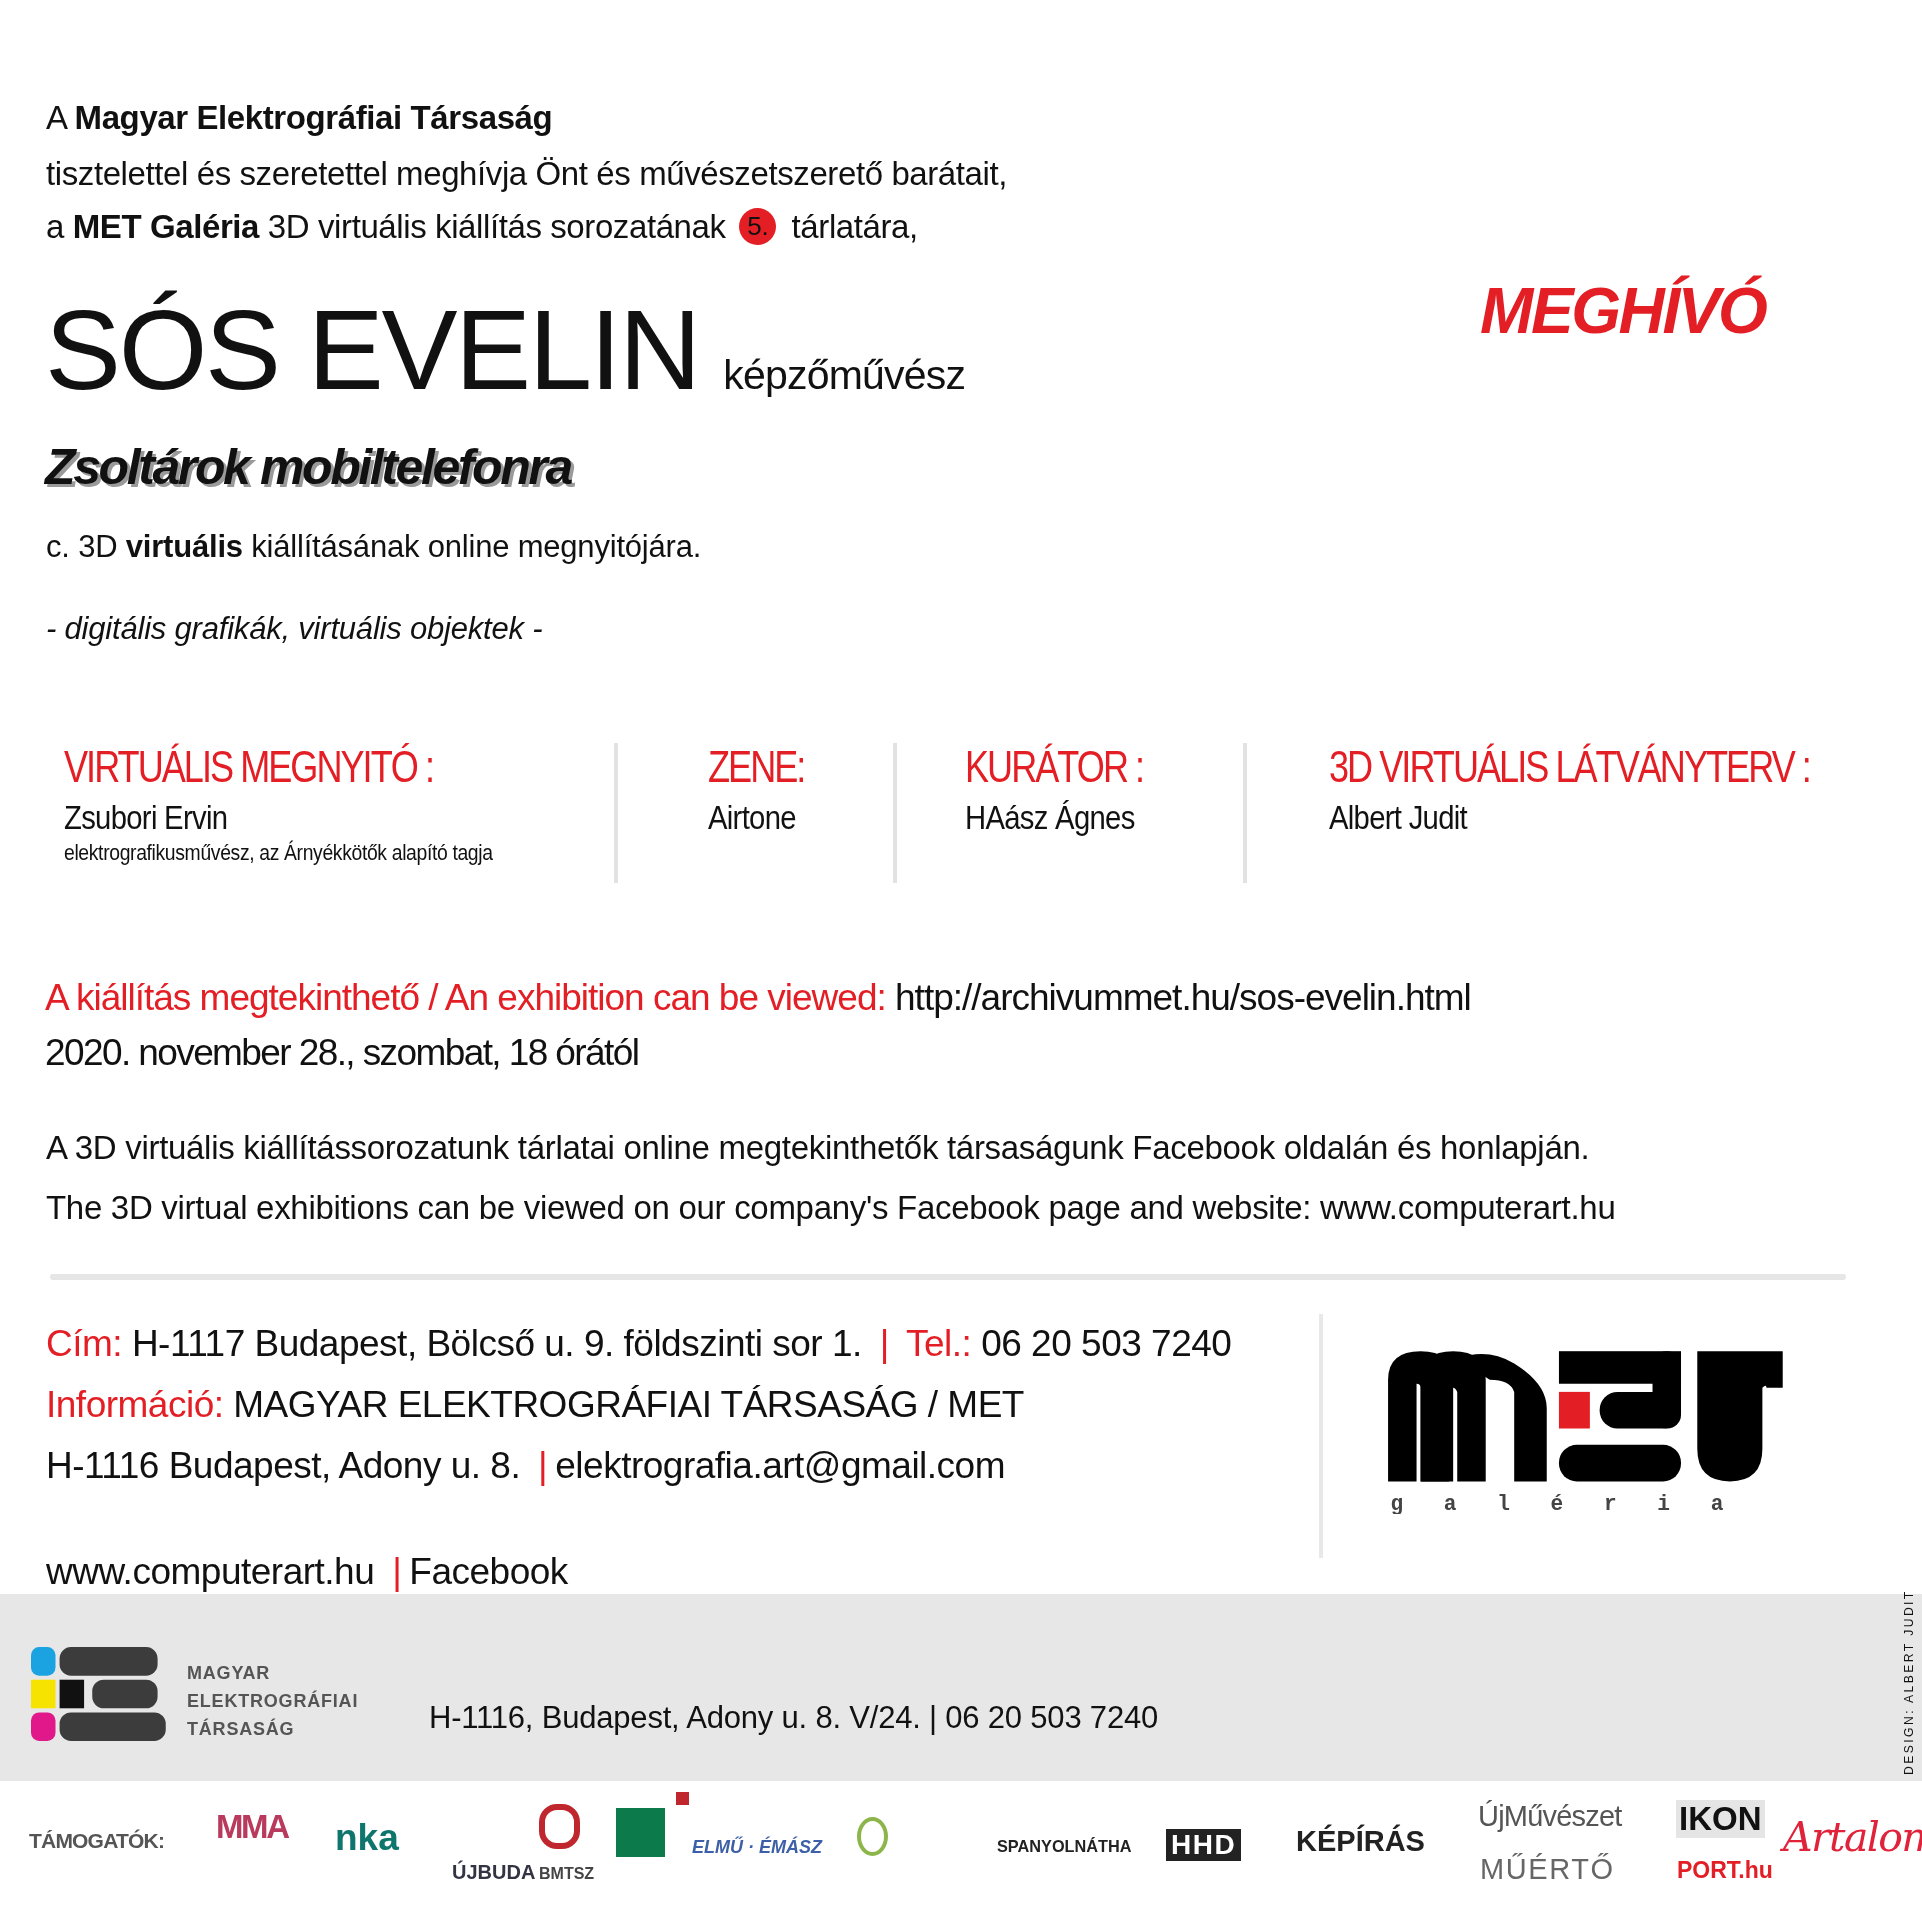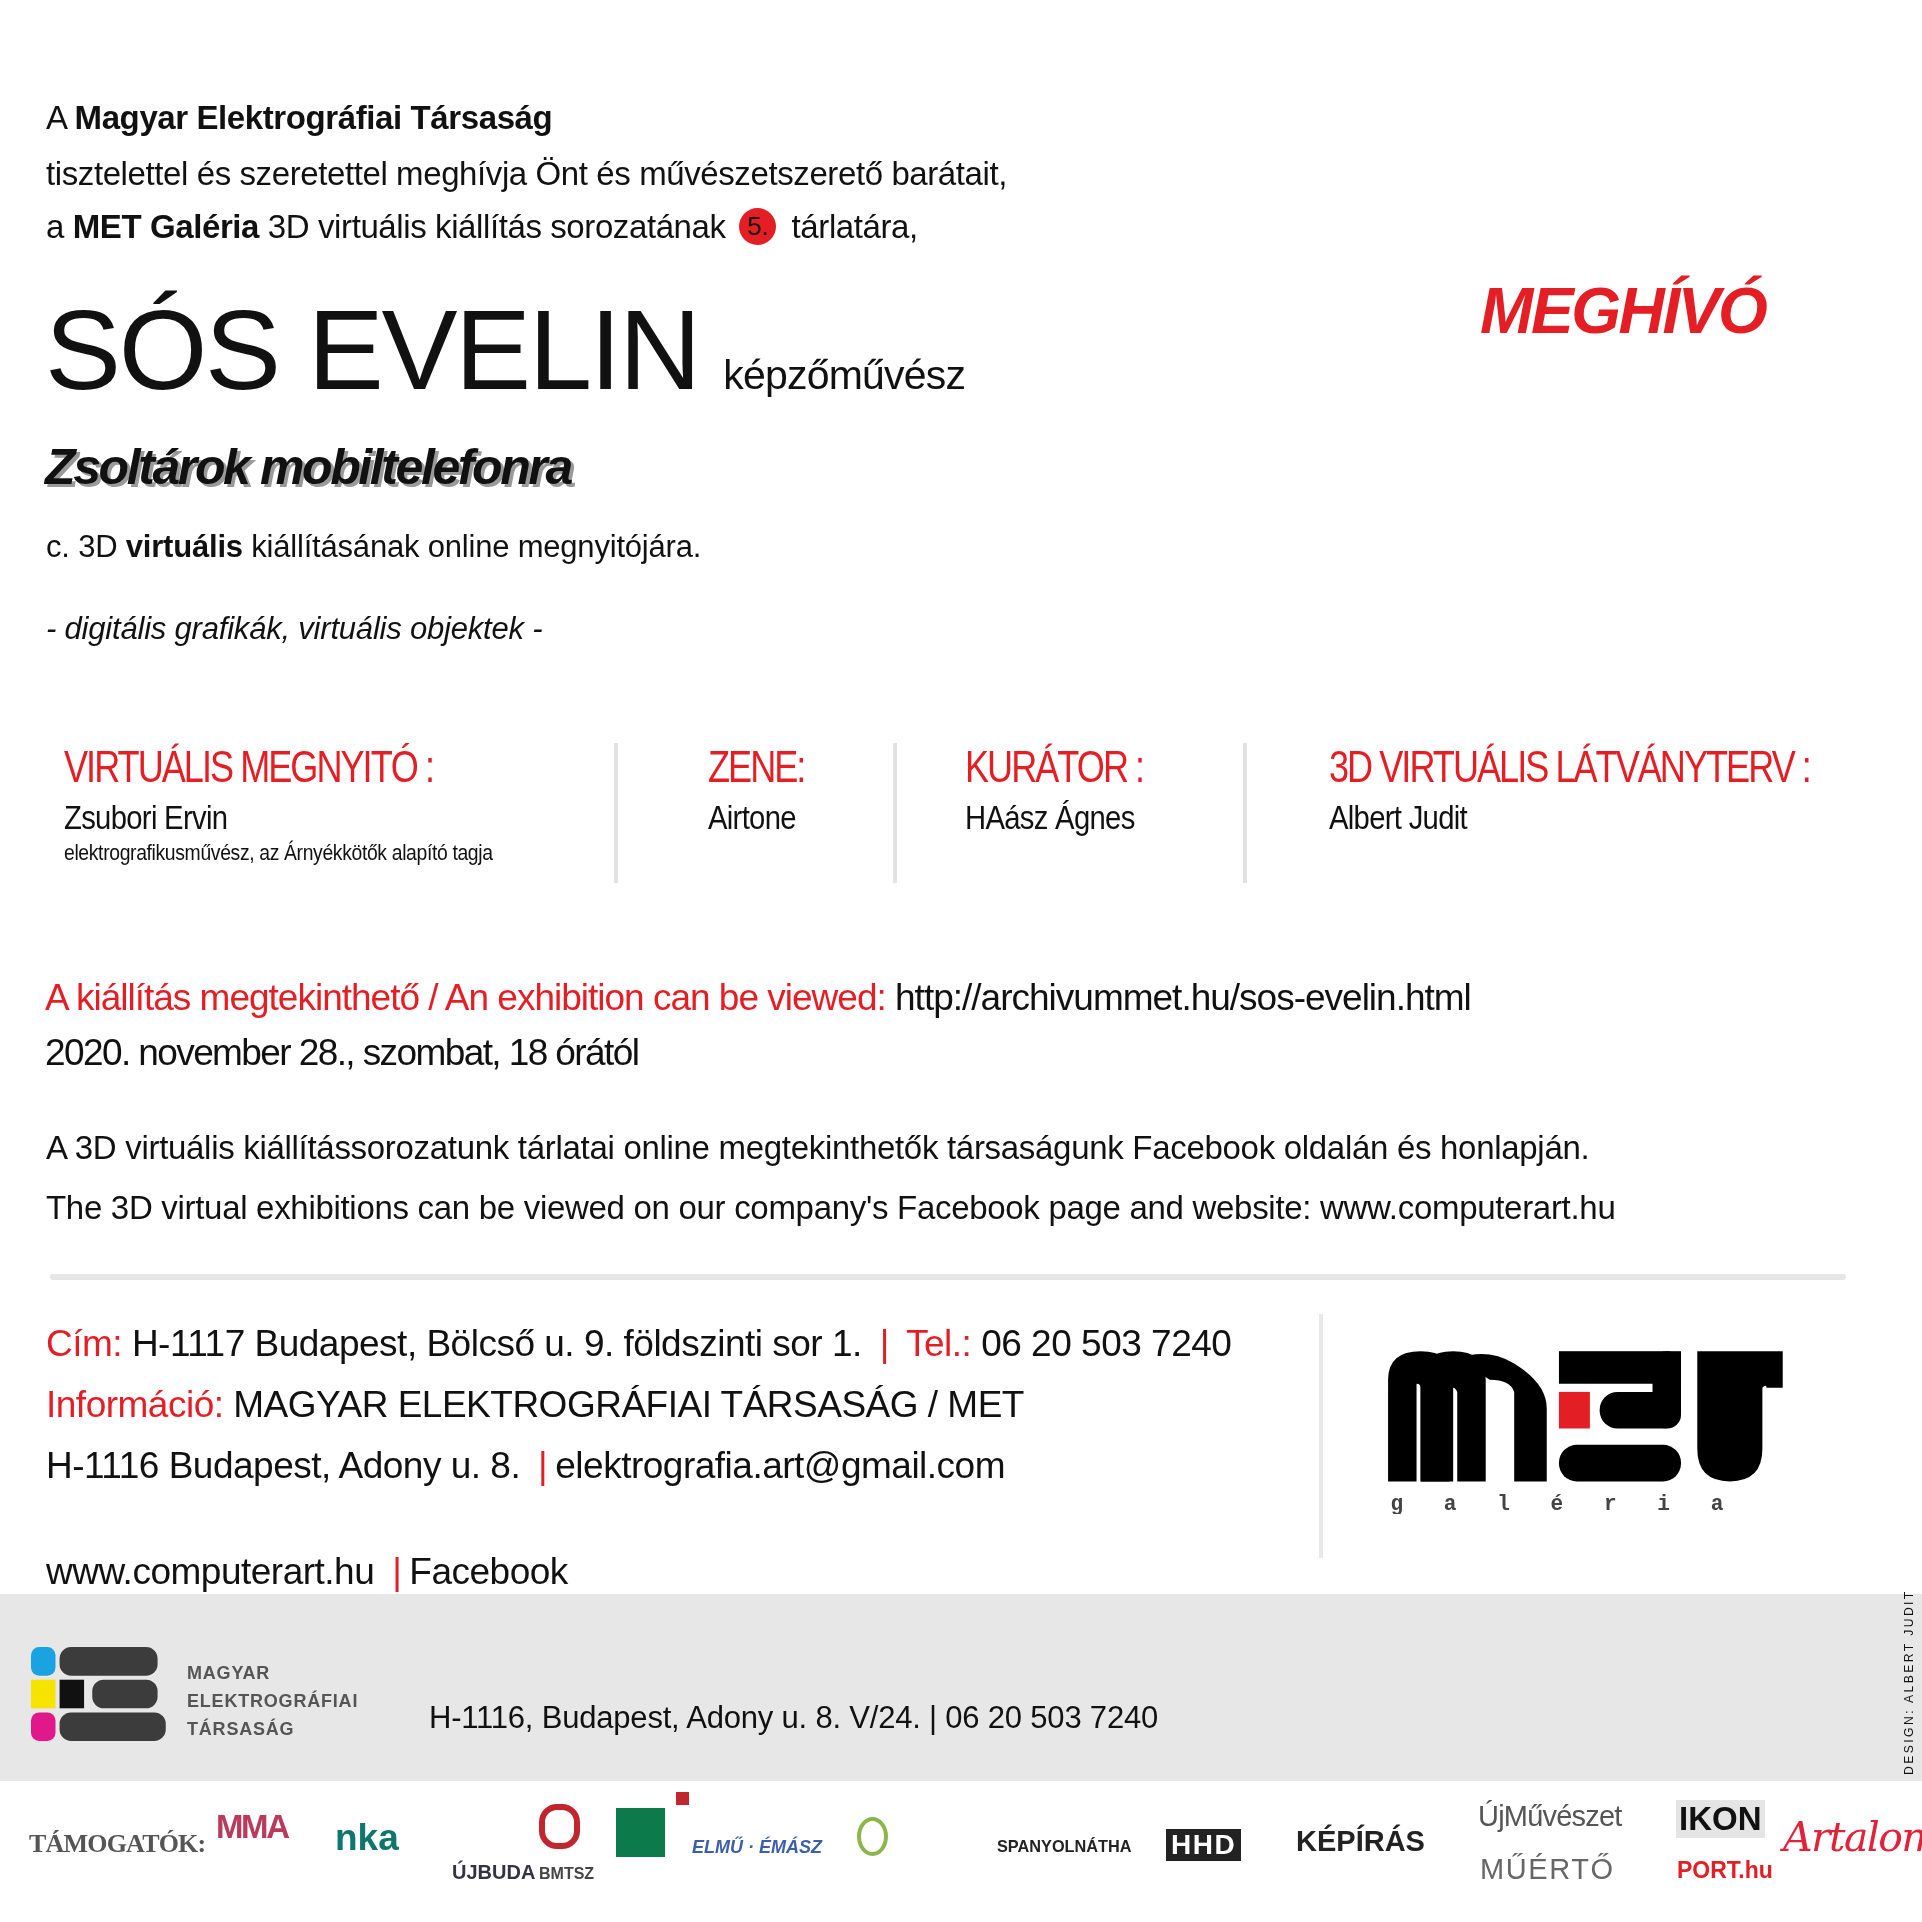--- a/index.html
+++ b/index.html
@@ -158,21 +158,21 @@
   <div class="abs" style="left:187px; top:65px; font-size:18px; font-weight:700; color:#555; line-height:28px; letter-spacing:0.8px;">
     <div>MAGYAR</div>
     <div>ELEKTROGRÁFIAI</div>
     <div>TÁRSASÁG</div>
   </div>
   <div class="abs band-text" style="top:106px;">H-1116, Budapest, Adony u. 8. V/24. | 06 20 503 7240</div>
 </div>
 <div class="design">DESIGN: ALBERT JUDIT</div>
 
 <div class="sponsors">
-  <div class="sp" style="left:29px; top:45px; font-size:26px; color:#555; letter-spacing:-0.8px;font-family:Liberation Serif, serif;">TÁMOGATÓK:</div>
+  <div class="sp" style="left:29px; top:45px; font-size:21px; color:#555; letter-spacing:-0.8px;">TÁMOGATÓK:</div>
   <div class="sp" style="left:216px; top:24.4px; font-size:33px; color:#b83a5c; letter-spacing:-2.4px;">MMA</div>
   <div class="sp" style="left:335px; top:33px; font-size:37px; color:#0f766e; font-weight:700;">nka</div>
   <div class="sp" style="left:452px; top:77px; font-size:20px; color:#334;">ÚJBUDA</div>
   <div class="sp" style="left:539px; top:20.4px; width:41px; height:45px; border:6.5px solid #c0262e; border-radius:18px; box-sizing:border-box;"></div>
   <div class="sp" style="left:539px; top:81px; font-size:16px; color:#444;">BMTSZ</div>
   <div class="sp" style="left:616px; top:24.4px; width:49px; height:49px; background:#0c7a4a;"></div>
   <div class="sp" style="left:676px; top:8.1px; width:13px; height:13px; background:#c0262e;"></div>
   <div class="sp" style="left:692px; top:53px; font-size:18px; color:#3d5fa8; font-style:italic;">ELMŰ · ÉMÁSZ</div>
   <div class="sp" style="left:857px; top:33px; width:31px; height:39px; border:4.1px solid #8db64a; border-radius:50%; box-sizing:border-box;"></div>
   <div class="sp" style="left:997px; top:53px; font-size:16.3px; color:#222;">SPANYOLNÁTHA</div>

